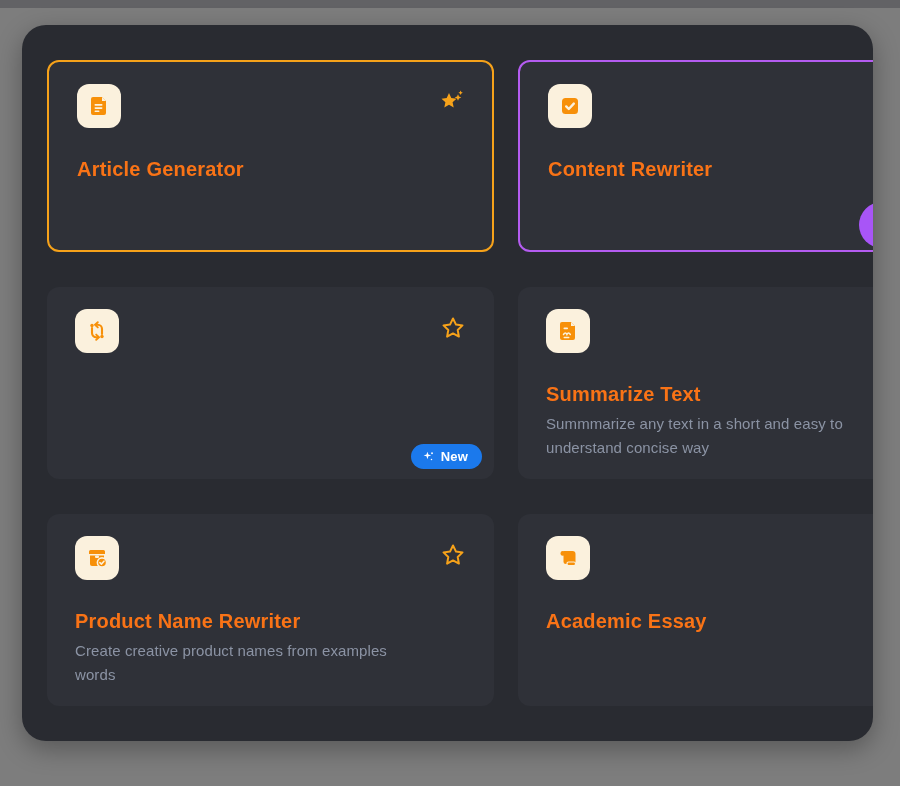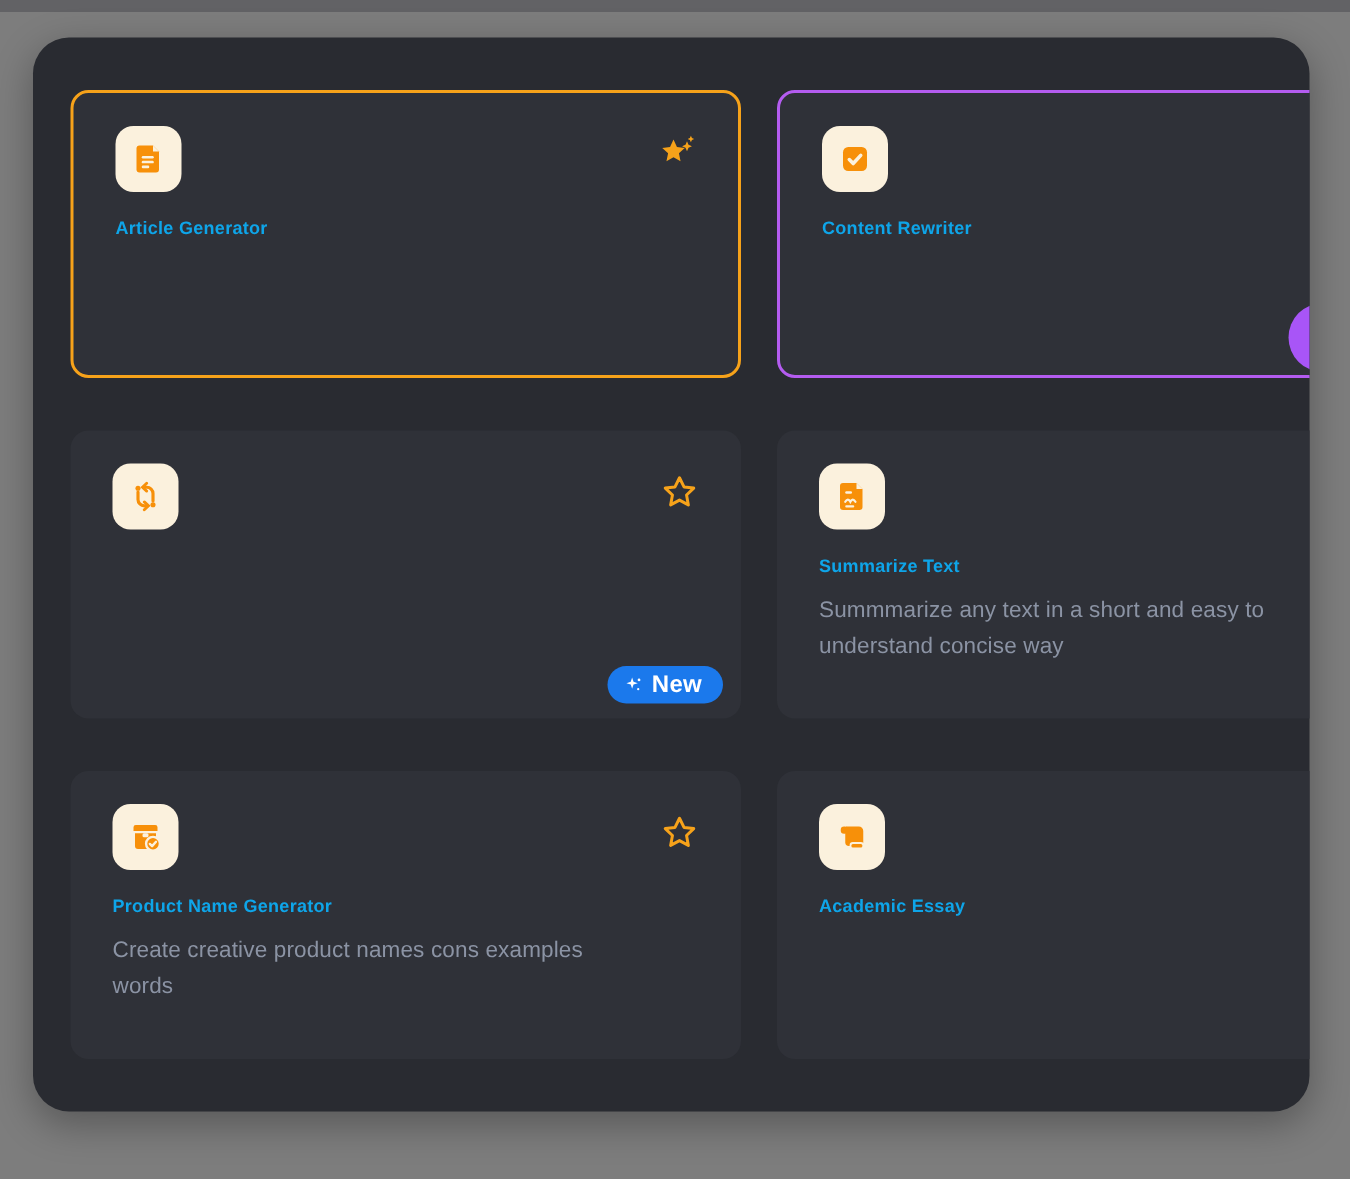--- a/index.html
+++ b/index.html
@@ -13,30 +13,30 @@
     box-shadow:0 8px 26px rgba(0,0,0,.30); }
   .grid { position:absolute; left:25px; top:35px;
     display:grid; grid-template-columns:447px 447px; grid-auto-rows:192px;
     column-gap:24px; row-gap:35px; width:918px; }
   .card { position:relative; background:#2f3138; border-radius:12px;
     padding:22px 28px; cursor:pointer; }
   .card.border-orange { border:2px solid #f6a21a; }
   .card.border-purple { border:2px solid #b45cf0; }
   .chip { width:44px; height:44px; background:#fbf1dd; border-radius:12px;
     display:flex; align-items:center; justify-content:center; }
-  .title { margin:12px 0 6px; font-size:12px; font-weight:bold; color:#0ea5e9;
+  .title { margin:29px 0 6px; font-size:20px; font-weight:bold; color:#f97316;
     letter-spacing:.2px; line-height:24px; }
   .desc { font-size:15px; color:#8b93a4; line-height:24px; width:332px;
     letter-spacing:.1px; }
   .fav { position:absolute; top:28px; right:28px; width:26px; height:26px; }
   .fav.raised { top:24px; }
   .badge { position:absolute; right:12px; bottom:10px; height:25px;
     background:#1b79ec; color:#fff; border-radius:999px;
     display:flex; align-items:center; gap:6px; padding:0 14px 0 11px;
-    font-size:16px; font-weight:bold; letter-spacing:.2px; }
+    font-size:13px; font-weight:bold; letter-spacing:.2px; }
   .action-circle { position:absolute; left:339px; top:140px; width:46px;
     height:46px; border-radius:50%; background:#a855f7; border:none;
     cursor:pointer; }
   svg { display:block; }
 </style>
 </head>
 <body>
 
 <div class="top-strip"></div>
 
@@ -134,22 +134,22 @@
             <circle cx="17" cy="16.5" r="4.6" fill="#f79009" stroke="#fbf1dd" stroke-width="1.6"></circle>
             <path d="M14.9 16.6l1.5 1.5 2.6-2.9" fill="none" stroke="#fbf1dd" stroke-width="1.6" stroke-linecap="round" stroke-linejoin="round"></path>
           </svg>
         </span>
       </div>
       <div class="fav">
         <svg width="26" height="26" viewBox="0 0 26 26">
           <polygon fill="none" stroke="#f6a21a" stroke-width="2" stroke-linejoin="round" points="13,3.5 16,9.6 22.5,10.4 17.7,15 18.9,21.6 13,18.4 7.1,21.6 8.3,15 3.5,10.4 10,9.6"></polygon>
         </svg>
       </div>
-      <div class="title">Product Name Generator</div>
-      <div class="desc">Create creative product names cons examples words</div>
+      <div class="title">Product Name Rewriter</div>
+      <div class="desc">Create creative product names from examples words</div>
     </div>
 
     <div class="card">
       <div class="chip">
         <span>
           <svg width="24" height="24" viewBox="0 0 24 24">
             <rect x="4.5" y="5" width="4.8" height="4.8" rx="2.2" fill="#f79009"></rect>
             <path fill="#f79009" d="M8 5h8.5a3 3 0 0 1 3 3v7.5a2.5 2.5 0 0 1-2.5 2.5H10a2.5 2.5 0 0 1-2.5-2.5V7.4z"></path>
             <rect x="11" y="16" width="8.5" height="3.6" rx="1.6" fill="#f79009" stroke="#fbf1dd" stroke-width="1.2"></rect>
           </svg>

